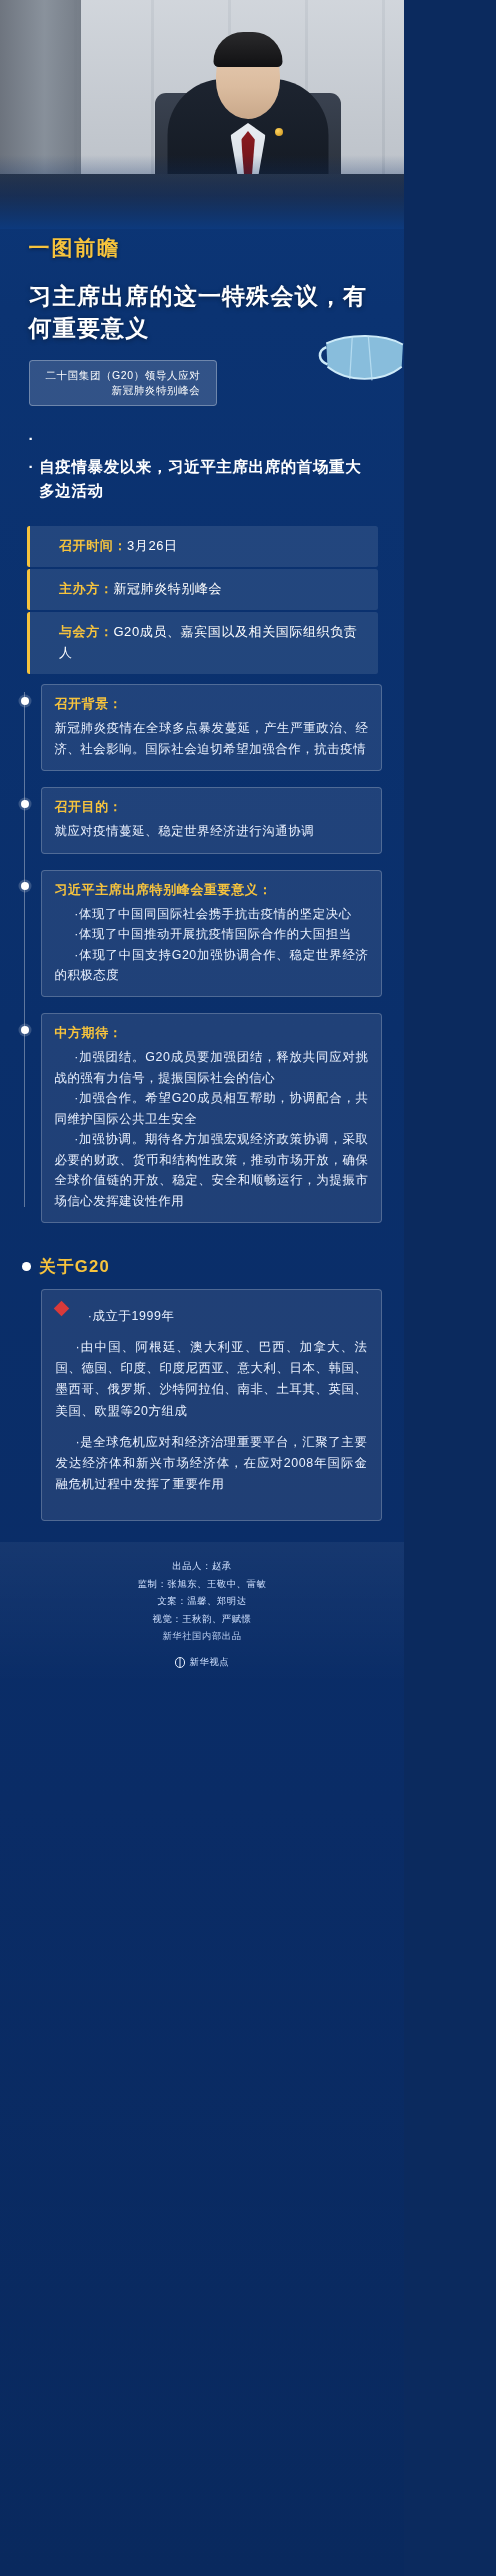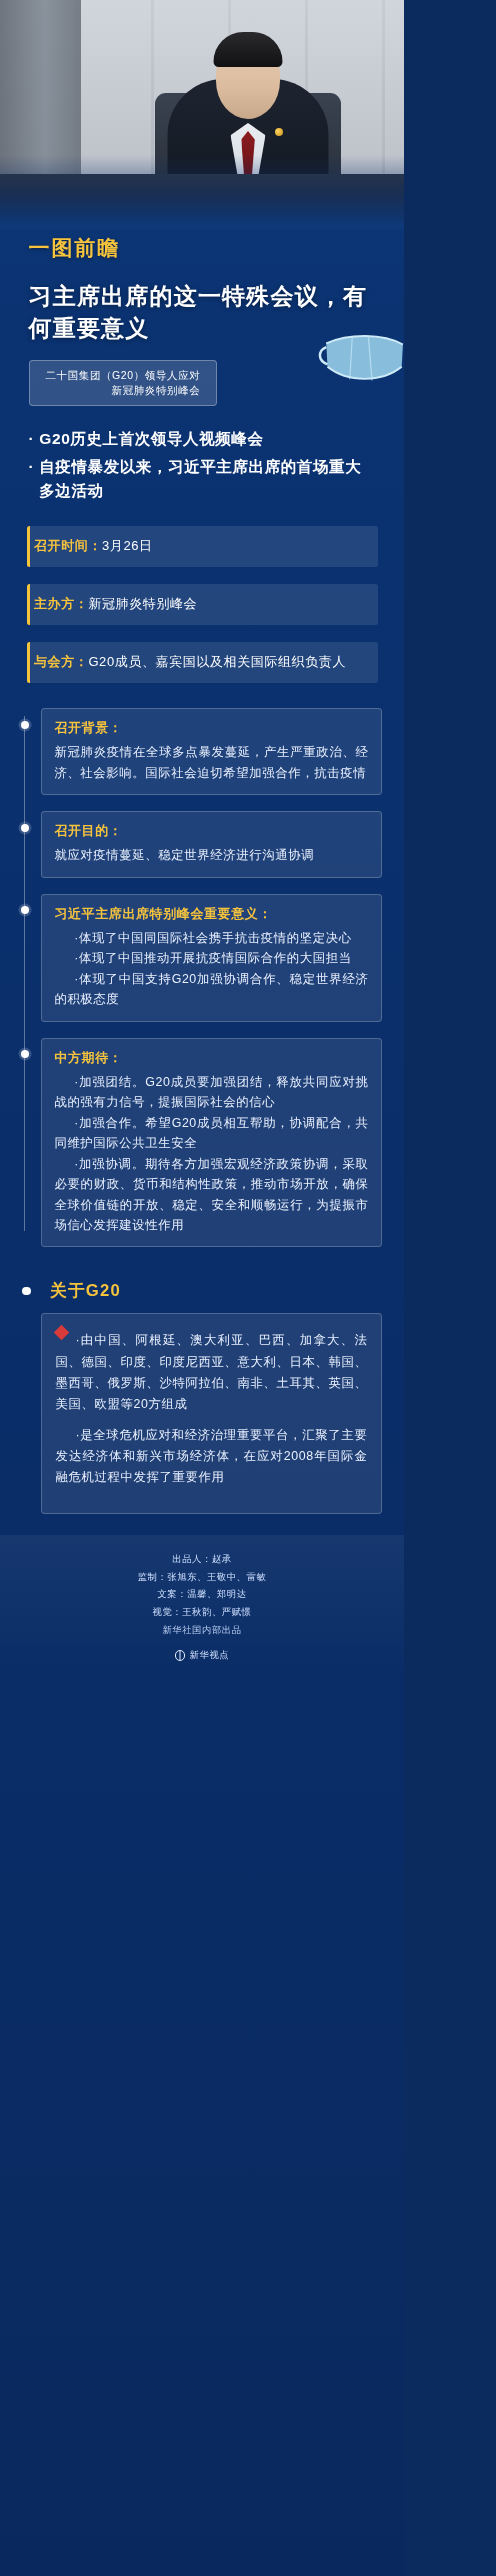--- a/index.html
+++ b/index.html
@@ -137,22 +137,22 @@
   .top-bullets .li { display: flex; gap: 5px; margin-bottom: 3.7px; }
   .top-bullets .dot { color: #ffffff; }
 
   
   .info-list { padding: 16px 26px 0 27px; }
   .info-row {
     position: relative;
     background: rgba(255,255,255,.10);
     border-left: 3.1px solid #f6c33d;
     border-radius: 2.5px;
-    padding: 10px 11px 10px 4px;
-    margin-bottom: 17px;
+    padding: 10px 11px 10px 29px;
+    margin-bottom: 2px;
     font-size: 13px; line-height: 1.6; letter-spacing: 0.6px;
   }
   .info-row b { color: #f6c33d; font-weight: bold; }
 
   
   .timeline { position: relative; padding: 8.7px 22px 0 41px; }
   .timeline::before {
     content: ""; position: absolute; left: 23.6px; top: 16px; bottom: 16px;
     width: 1.2px; background: rgba(255,255,255,.35);
   }
@@ -176,21 +176,21 @@
     font-size: 12.4px; line-height: 1.65; letter-spacing: 0.6px; color: #eaf1ff;
     text-align: justify;
   }
   .card p.indent { text-indent: 1.6em; }
 
   
   .about {
     position: relative; padding: 16px 22px 0 41px;
   }
   .about-title {
-    display: flex; align-items: center; gap: 19px;
+    display: flex; align-items: center; gap: 8px;
     font-size: 16.7px; font-weight: bold; color: #f6c33d; letter-spacing: 1.2px;
     margin-bottom: 11px; margin-left: -18.6px;
   }
   .about-title .bullet {
     width: 8.7px; height: 8.7px; border-radius: 50%; background: #ffffff;
   }
   .about-box {
     background: rgba(255,255,255,.09);
     border: 0.6px solid rgba(255,255,255,.22);
     border-radius: 3.7px;
@@ -268,21 +268,20 @@
         <path d="M20 66 C52 92, 108 92, 140 66" fill="none" stroke="#cdeaf8" stroke-width="3"></path>
         <path d="M18 34 C4 40, 4 56, 20 62" fill="none" stroke="#cdeaf8" stroke-width="4"></path>
         <path d="M60 18 L56 86 M86 16 L92 88" stroke="#bfe3f5" stroke-width="2" opacity=".8"></path>
       </svg>
     </div>
   </div>
 
   <div class="top-bullets">
     <div class="li">
       <span class="dot">·</span>
-      <span>G20历史上首次领导人视频峰会</span>
     </div>
     <div class="li">
       <span class="dot">·</span>
       <span>自疫情暴发以来，习近平主席出席的首场重大多边活动</span>
     </div>
   </div>
 
   <div class="info-list">
     <div class="info-row">
       <b>召开时间：</b><span>3月26日</span>
@@ -331,20 +330,21 @@
 
   </div>
 
   <div class="about">
     <div class="about-title">
       <span class="bullet"></span>
       <span>关于G20</span>
     </div>
     <div class="about-box">
       <span class="diamond"></span>
+      <div class="line first">·成立于1999年</div>
       <div class="line">·由中国、阿根廷、澳大利亚、巴西、加拿大、法国、德国、印度、印度尼西亚、意大利、日本、韩国、墨西哥、俄罗斯、沙特阿拉伯、南非、土耳其、英国、美国、欧盟等20方组成</div>
       <div class="line">·是全球危机应对和经济治理重要平台，汇聚了主要发达经济体和新兴市场经济体，在应对2008年国际金融危机过程中发挥了重要作用</div>
     </div>
   </div>
 
   <div class="credits">
     <div>出品人：赵承</div>
     <div>监制：张旭东、王敬中、雷敏</div>
     <div>文案：温馨、郑明达</div>
     <div>视觉：王秋韵、严赋憬</div>

